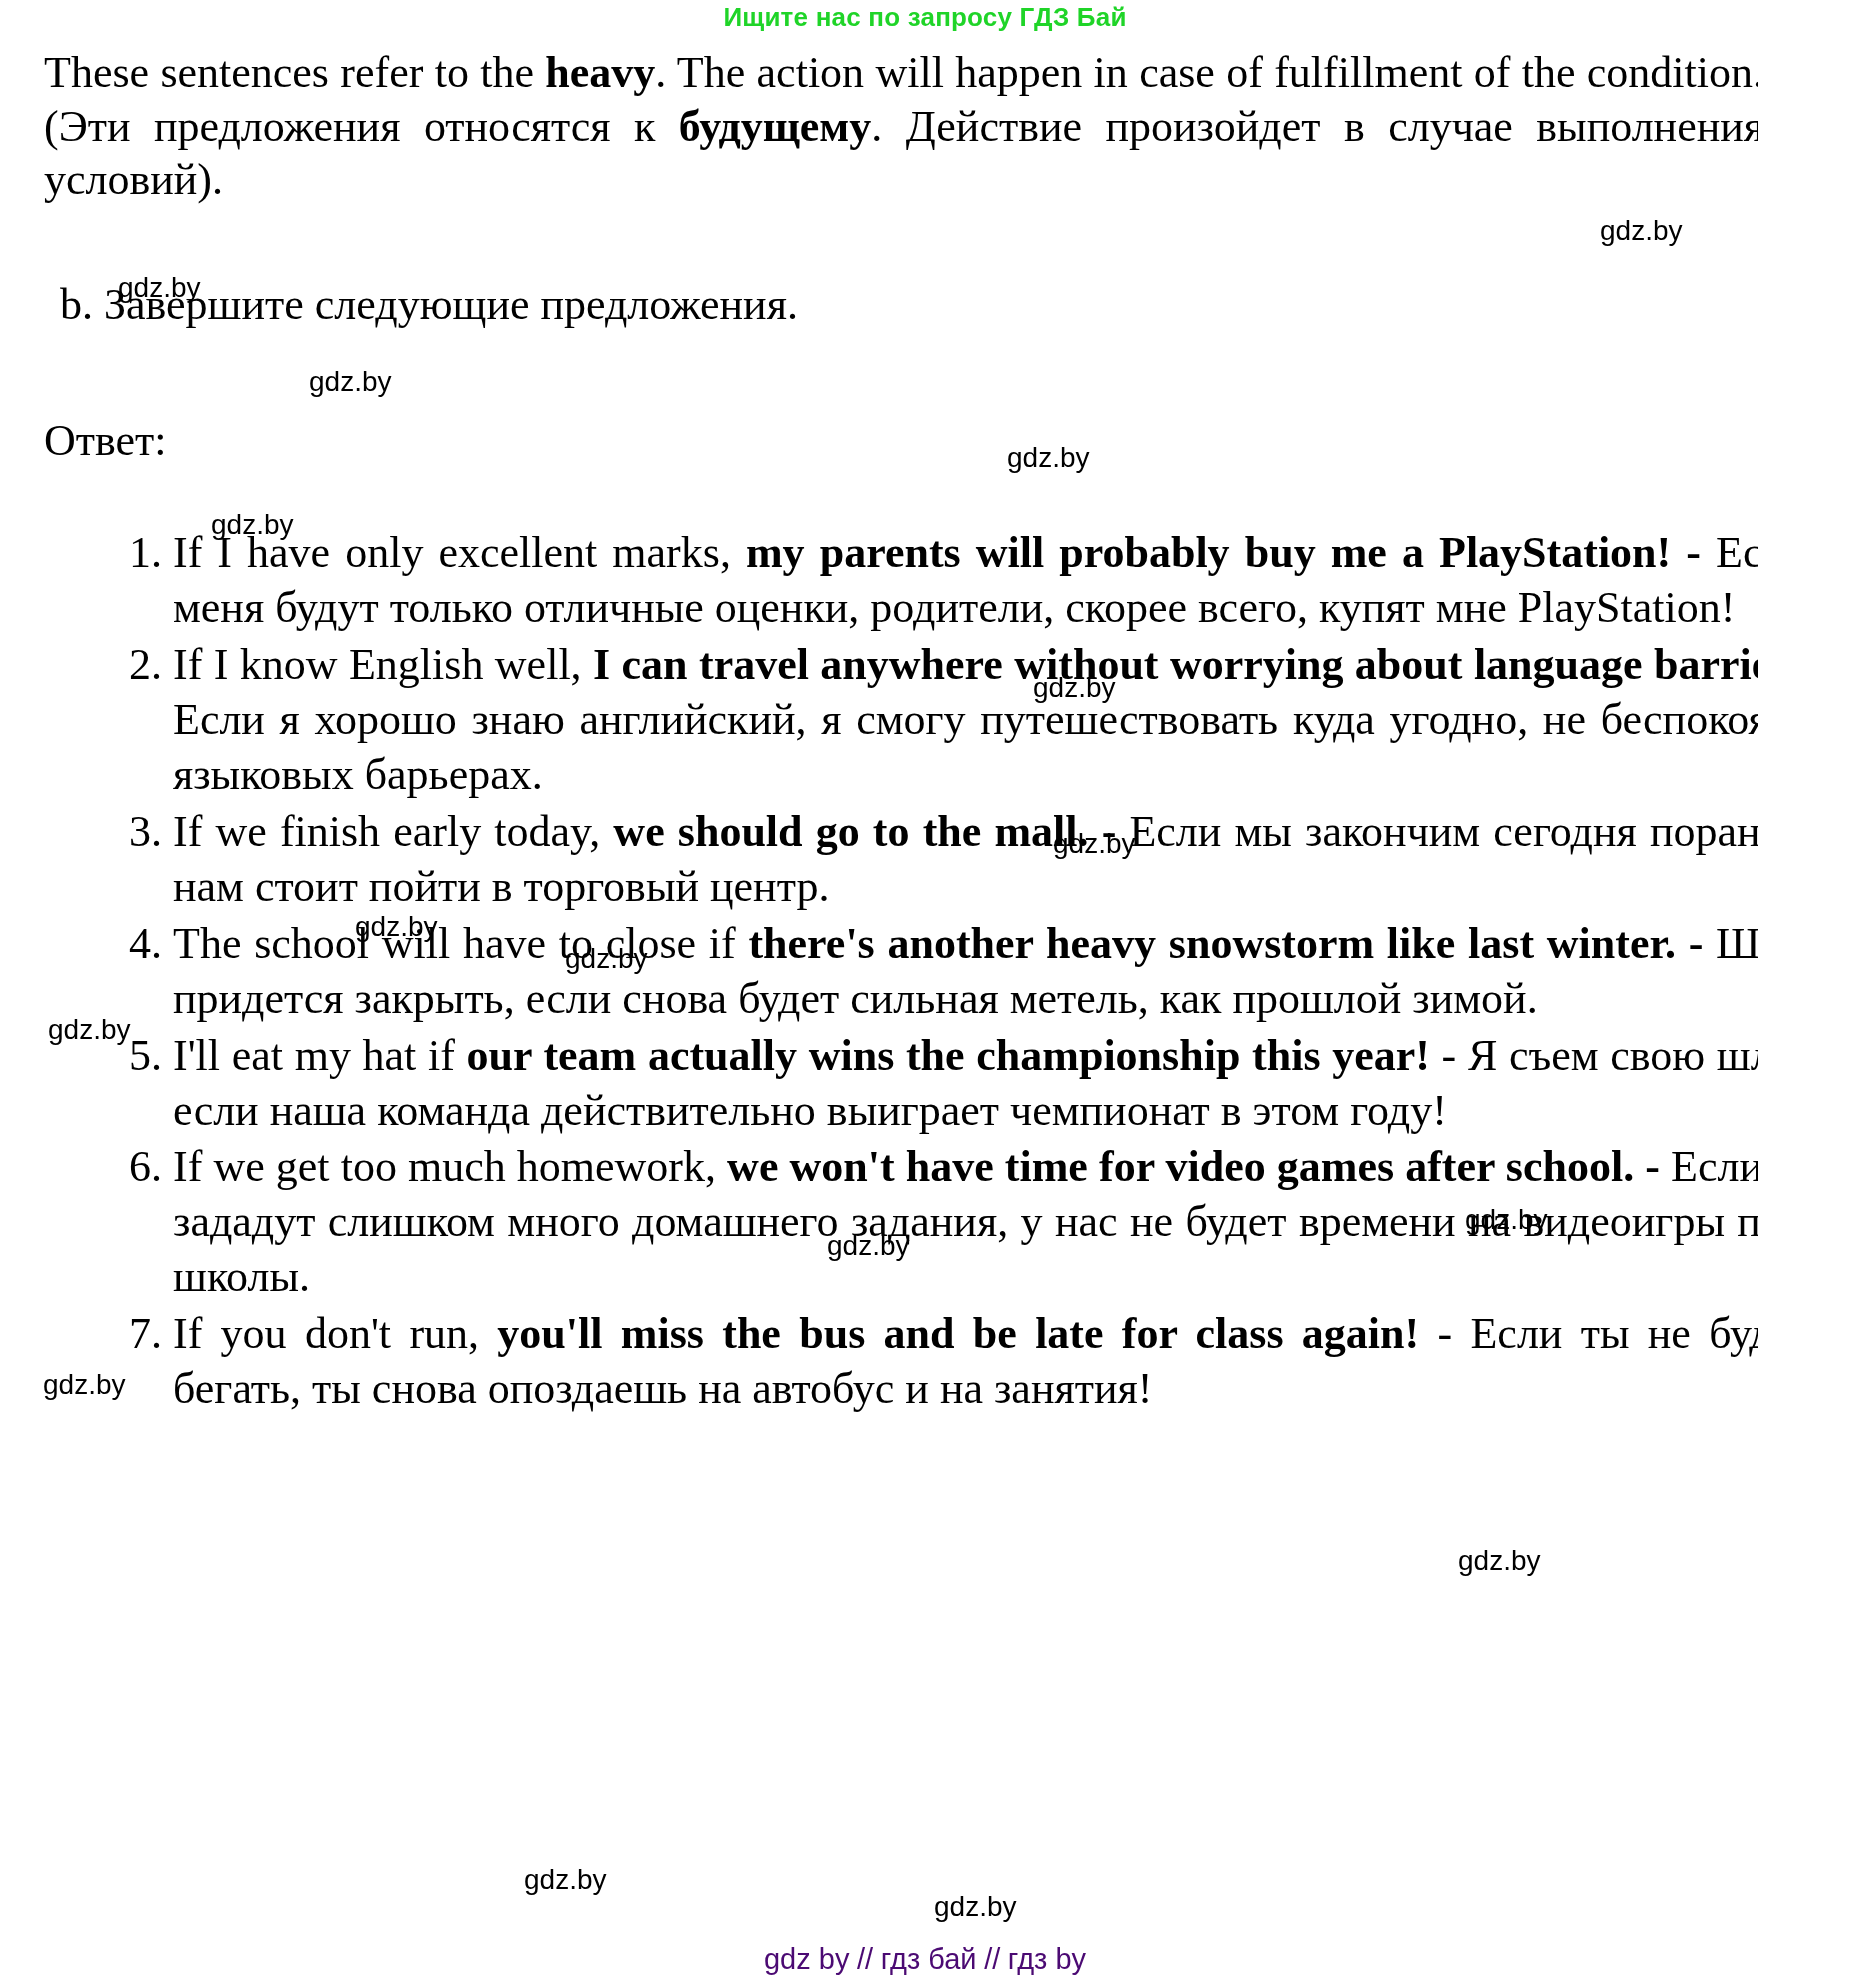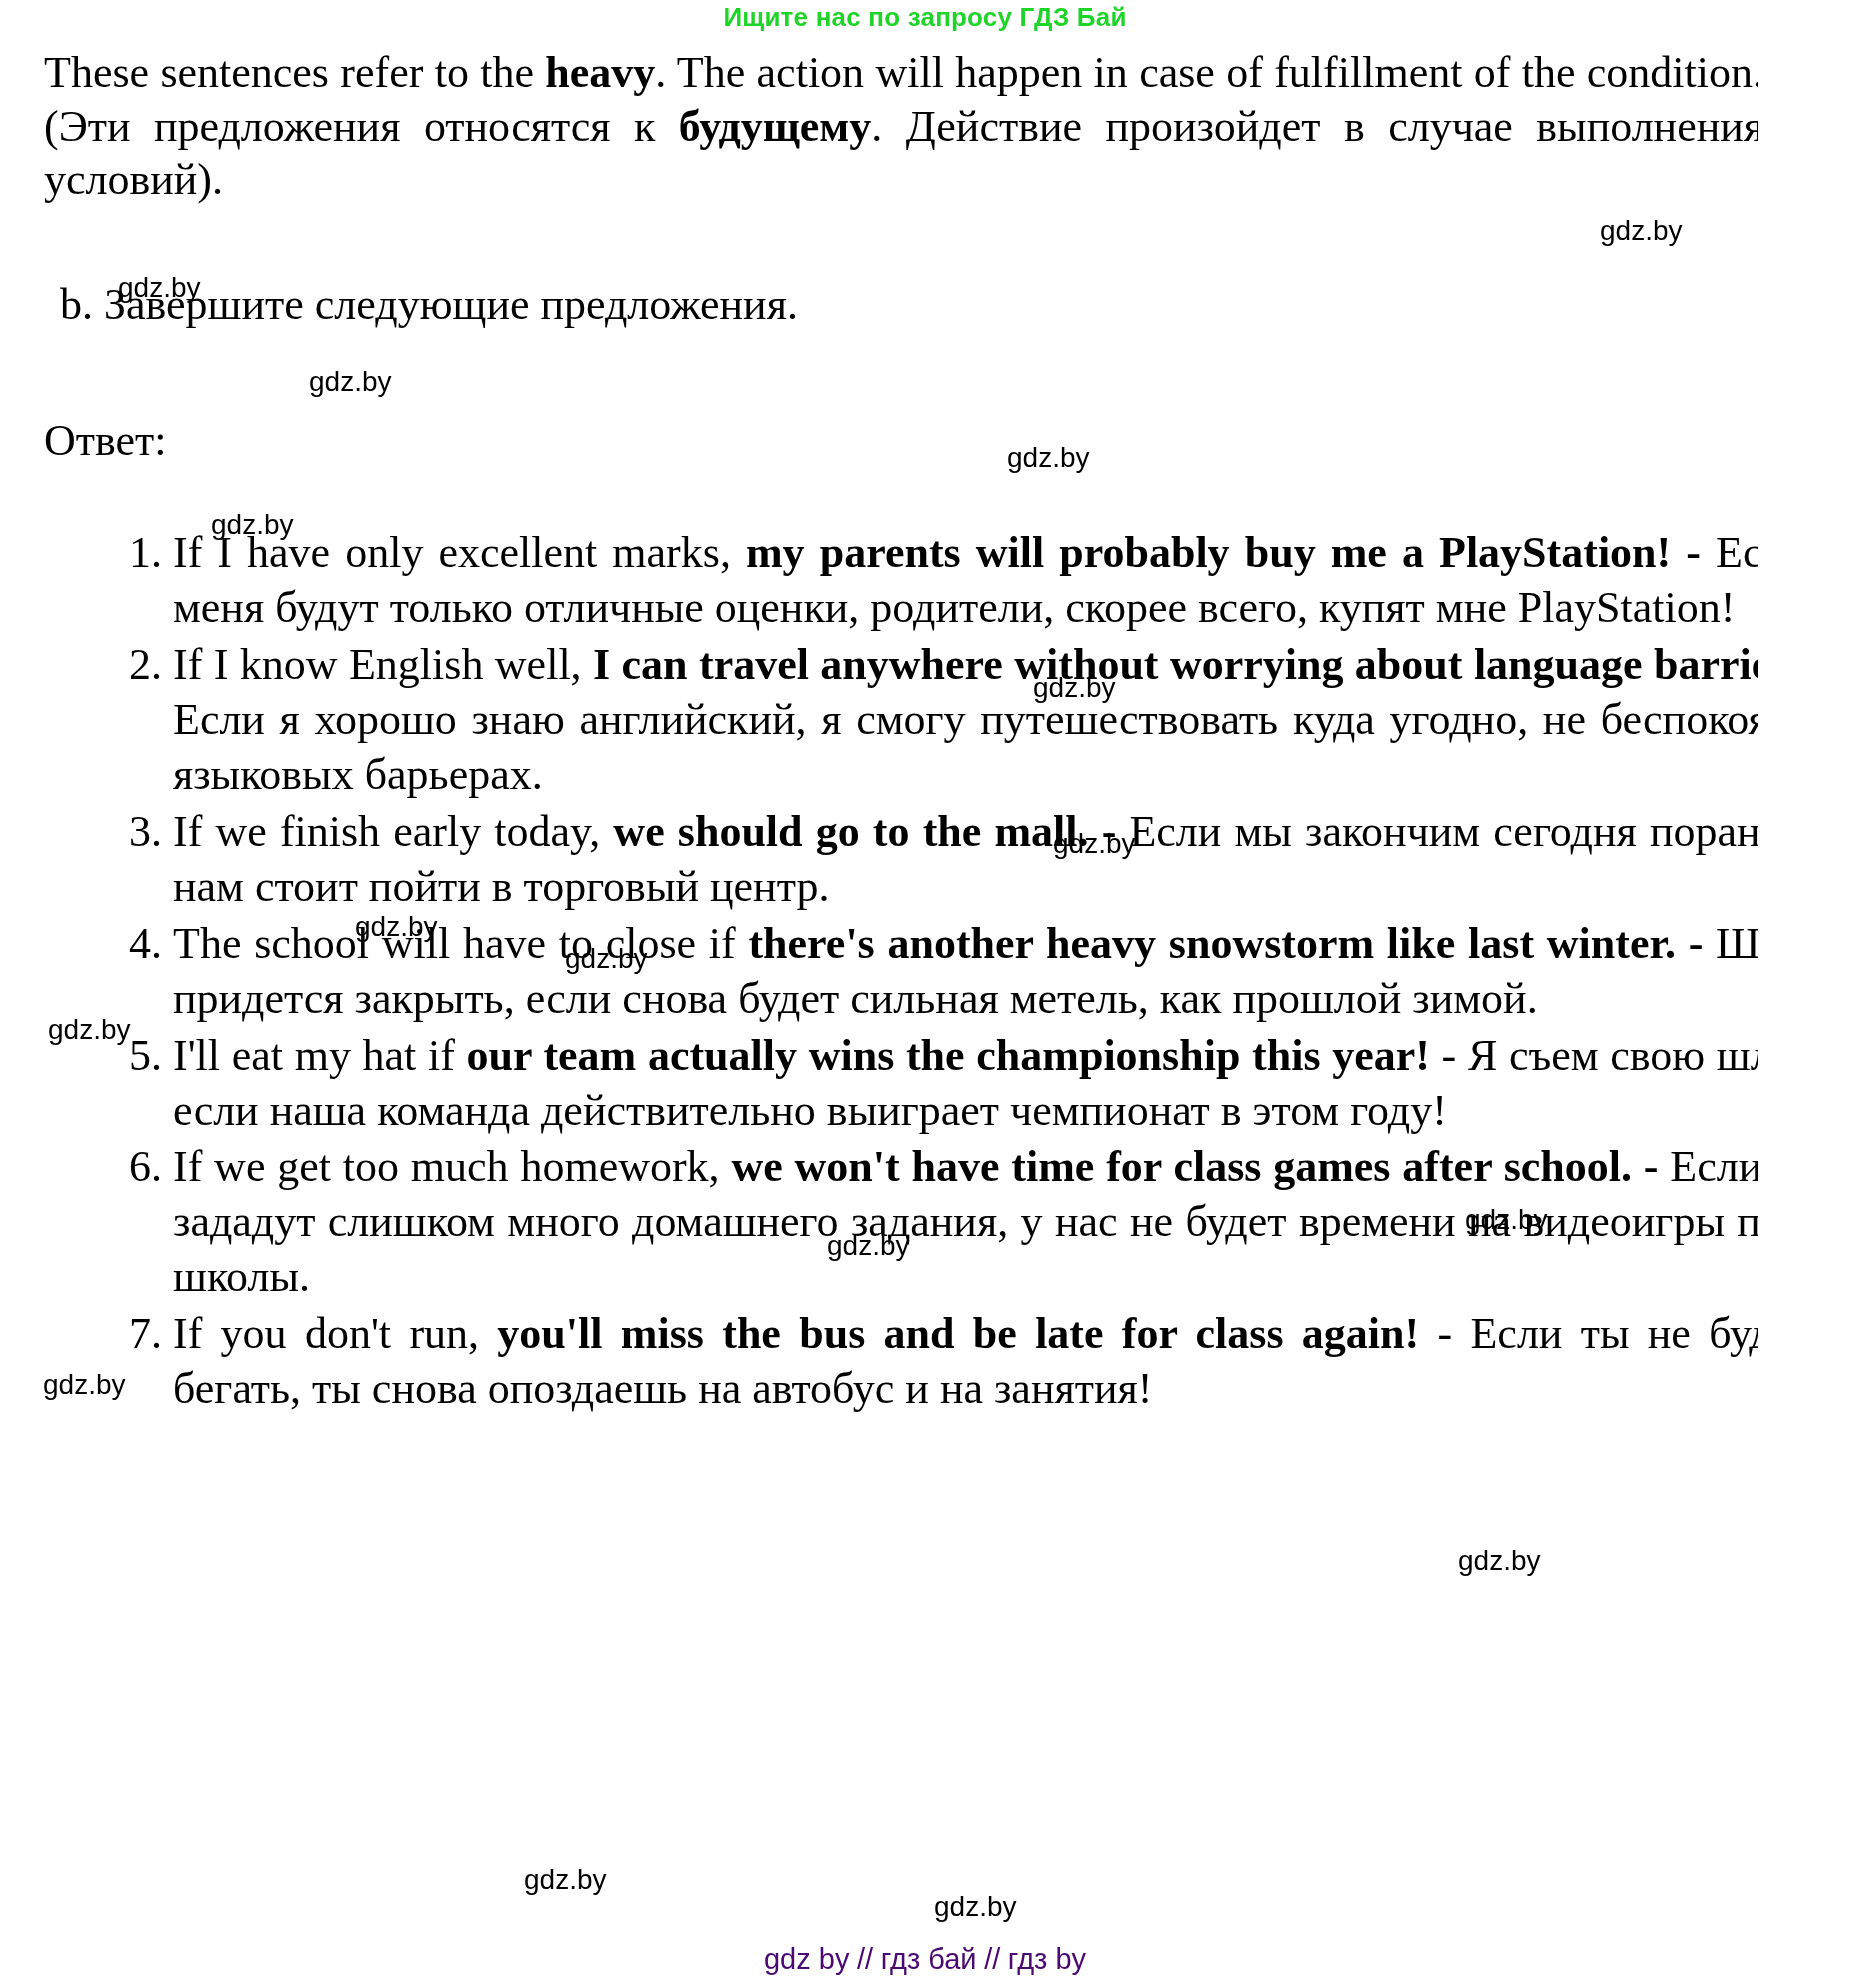--- a/index.html
+++ b/index.html
@@ -132,21 +132,21 @@
   <div class="task-line">b. Завершите следующие предложения.</div>
 
   <div class="answer-label">Ответ:</div>
 
   <ol class="answers">
     <li><span>If I have only excellent marks, </span><b>my parents will probably buy me a PlayStation! -</b><span> Если у меня будут только отличные оценки, родители, скорее всего, купят мне PlayStation!</span></li>
     <li><span>If I know English well, </span><b>I can travel anywhere without worrying about language barriers. -</b><span> Если я хорошо знаю английский, я смогу путешествовать куда угодно, не беспокоясь о языковых барьерах.</span></li>
     <li><span>If we finish early today, </span><b>we should go to the mall. -</b><span> Если мы закончим сегодня пораньше, нам стоит пойти в торговый центр.</span></li>
     <li><span>The school will have to close if </span><b>there's another heavy snowstorm like last winter. -</b><span> Школу придется закрыть, если снова будет сильная метель, как прошлой зимой.</span></li>
     <li><span>I'll eat my hat if </span><b>our team actually wins the championship this year!</b><span> - Я съем свою шляпу, если наша команда действительно выиграет чемпионат в этом году!</span></li>
-    <li><span>If we get too much homework, </span><b>we won't have time for class games after school. -</b><span> Если нам зададут слишком много домашнего задания, у нас не будет времени на видеоигры после школы.</span></li>
+    <li><span>If we get too much homework, </span><b>we won't have time for video games after school. -</b><span> Если нам зададут слишком много домашнего задания, у нас не будет времени на видеоигры после школы.</span></li>
     <li><span>If you don't run, </span><b>you'll miss the bus and be late for class again!</b><span> - Если ты не будешь бегать, ты снова опоздаешь на автобус и на занятия!</span></li>
   </ol>
 
   <div id="watermark-layer">
       <div class="wm" style="left: 1600px; top: 215px;">gdz.by</div>
       <div class="wm" style="left: 118px; top: 272px;">gdz.by</div>
       <div class="wm" style="left: 309px; top: 366px;">gdz.by</div>
       <div class="wm" style="left: 1007px; top: 442px;">gdz.by</div>
       <div class="wm" style="left: 211px; top: 509px;">gdz.by</div>
       <div class="wm" style="left: 1033px; top: 672px;">gdz.by</div>

